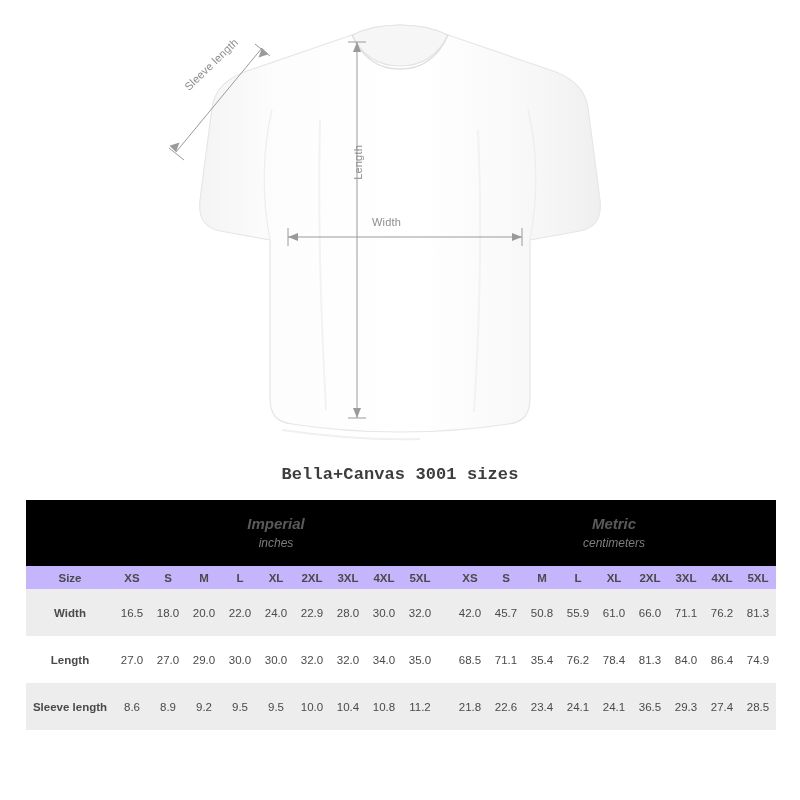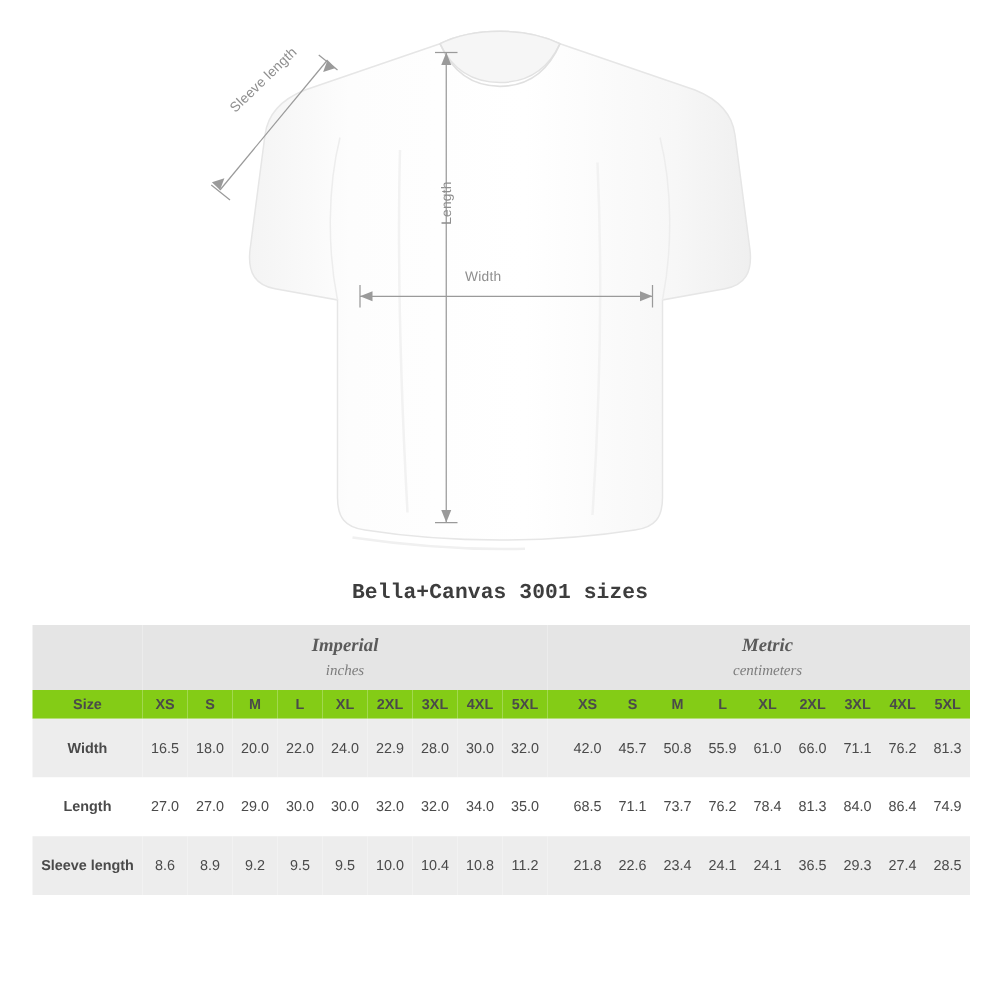--- a/index.html
+++ b/index.html
@@ -81,46 +81,45 @@
   
   .table-wrap {
     margin: 16px 26px 0 26px;
   }
   table.size-table {
     width: 748px;
     border-collapse: collapse;
     table-layout: fixed;
   }
   table.size-table tr.unit-row td {
-    background: #e5e5e5;
-    height: 52px;
+    background: #000000;
+    height: 66px;
     vertical-align: middle;
     text-align: center;
-    font-family: Liberation Serif, serif;
   }
   .unit-name {
     font-size: 15px;
     font-style: italic;
     font-weight: bold;
     color: #5a5a5a;
     line-height: 1.35;
   }
   .unit-sub {
     font-size: 12px;
     font-style: italic;
     color: #7d7d7d;
     line-height: 1.5;
   }
   table.size-table td,
   table.size-table th {
     border: none;
     padding: 0;
   }
   tr.header-row td {
-    background: #84cc16;
+    background: #c4b5fd;
     height: 23px;
     font-size: 11.5px;
     font-weight: bold;
     color: #4a4a4a;
     text-align: center;
     vertical-align: middle;
   }
   tr.data-row td {
     height: 47px;
     font-size: 11.5px;
@@ -313,21 +312,21 @@
             <td>29.0</td>
             <td>30.0</td>
             <td>30.0</td>
             <td>32.0</td>
             <td>32.0</td>
             <td>34.0</td>
             <td>35.0</td>
             <td></td>
             <td>68.5</td>
             <td>71.1</td>
-            <td>73.7</td>
+            <td>35.4</td>
             <td>76.2</td>
             <td>78.4</td>
             <td>81.3</td>
             <td>84.0</td>
             <td>86.4</td>
             <td>74.9</td>
           </tr>
           <tr class="data-row shaded">
             <td class="row-label">Sleeve length</td>
             <td>8.6</td>

